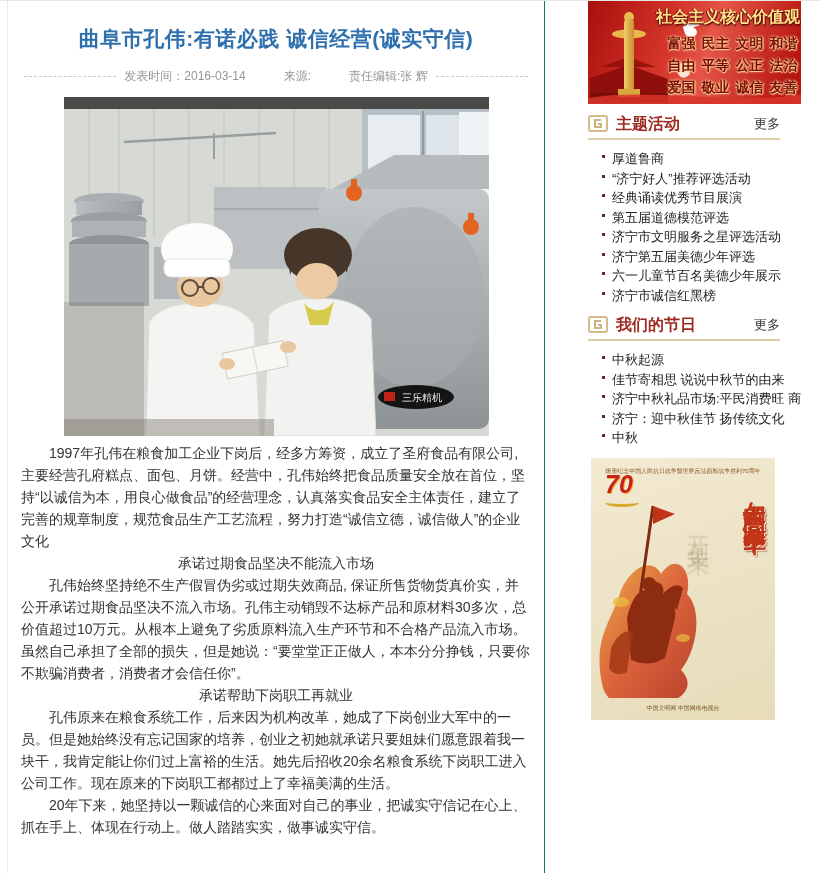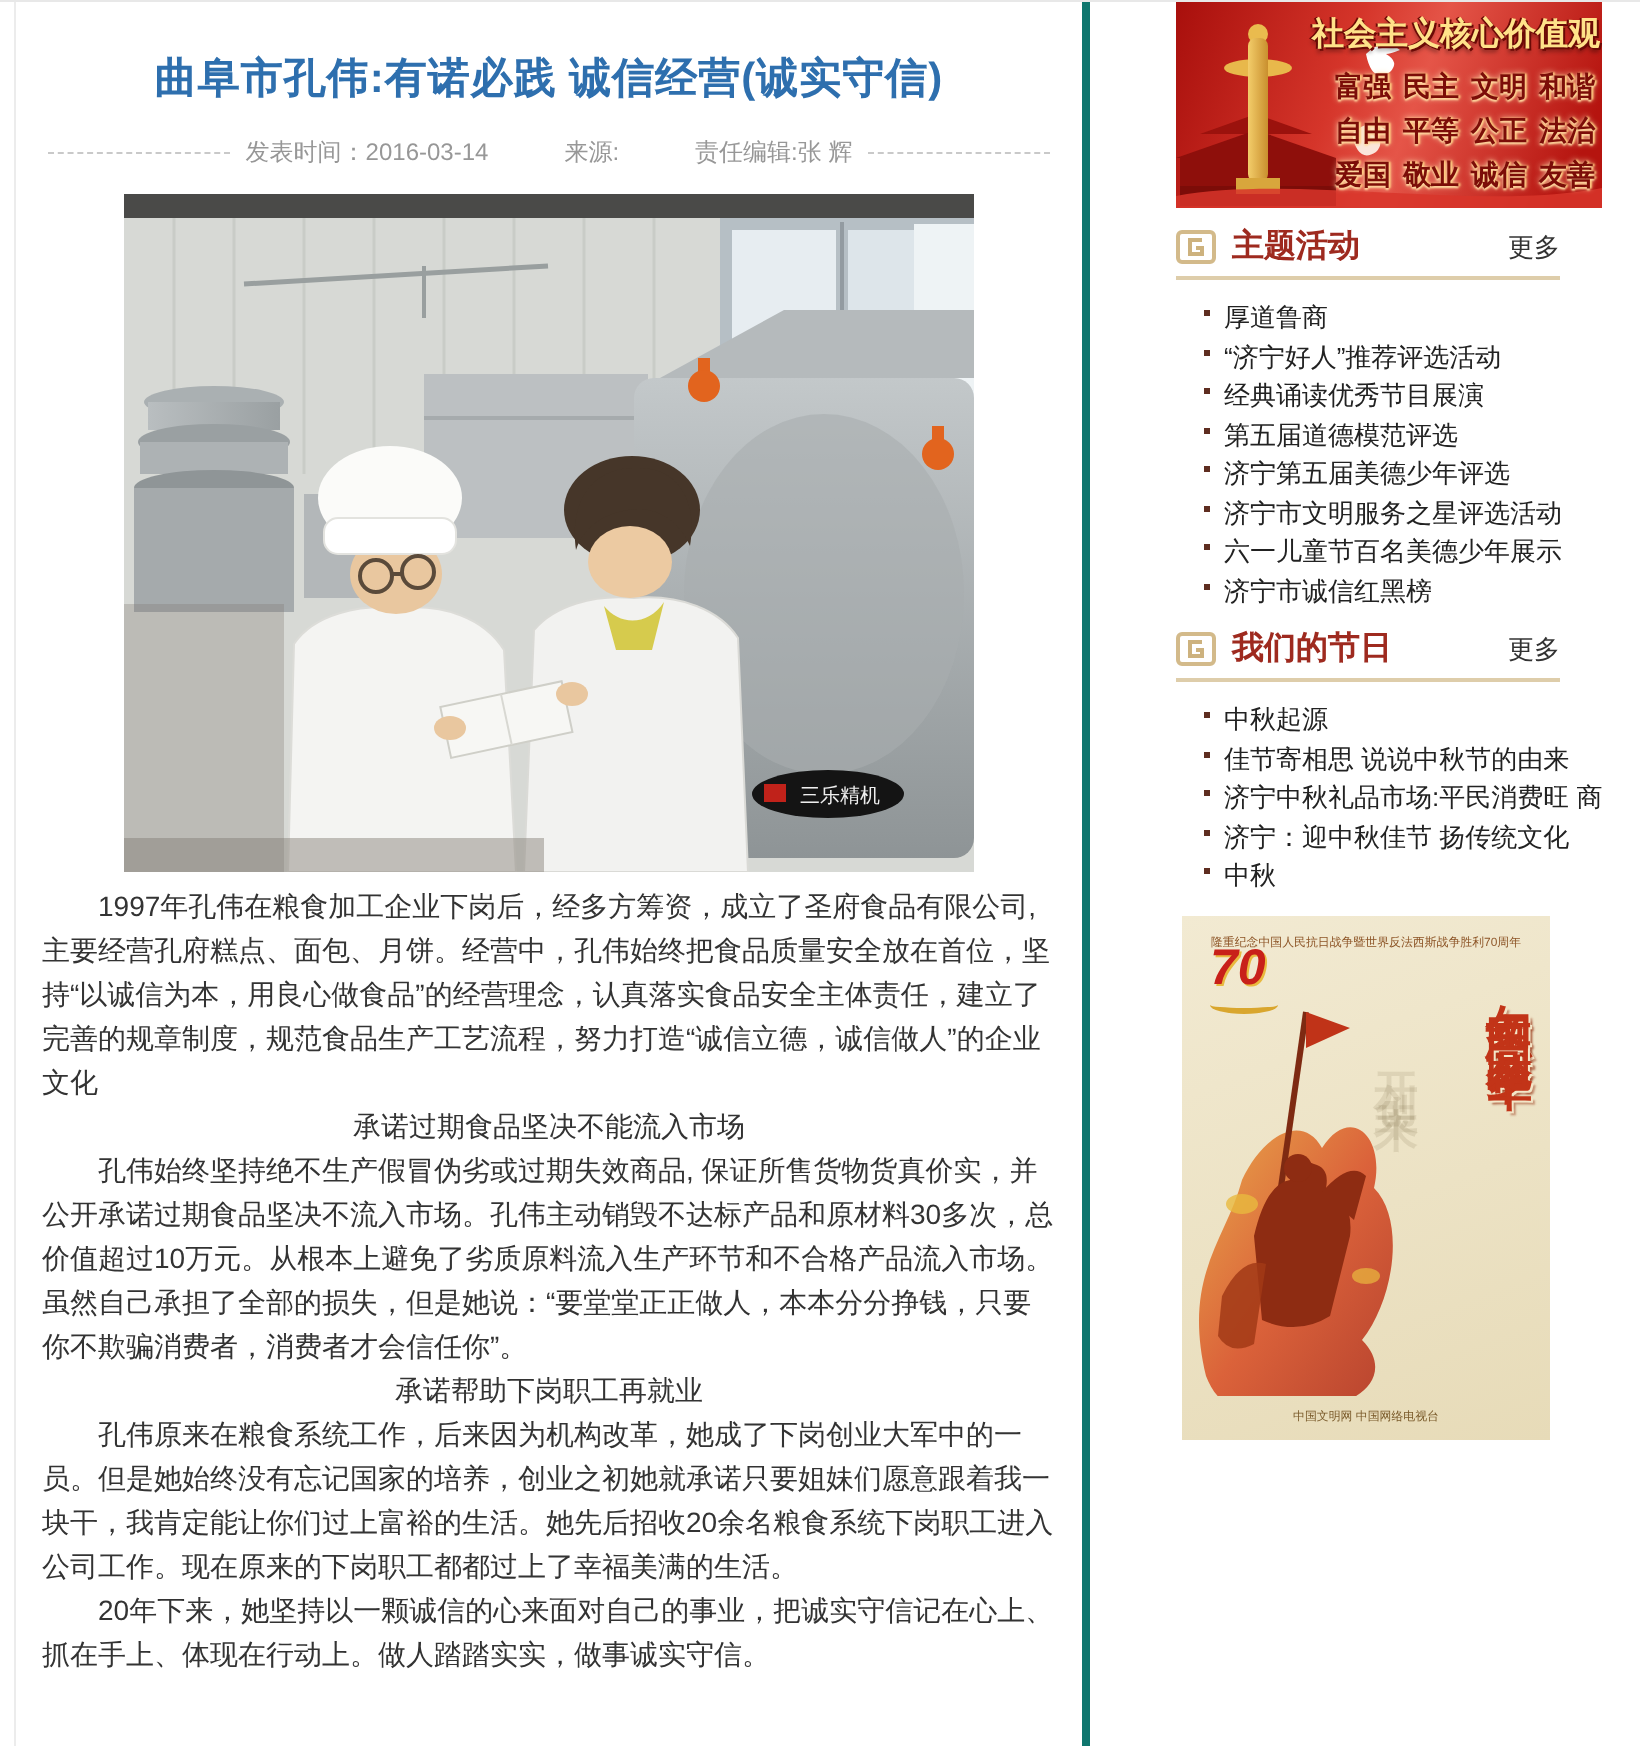--- a/index.html
+++ b/index.html
@@ -3,21 +3,21 @@
 <meta charset="utf-8">
 <style>
   html,body{margin:0;padding:0;}
   body{
     width:820px;height:873px;position:relative;background:#fff;overflow:hidden;
     font-family:"Liberation Sans", sans-serif;border-top:1px solid #e8e8e8;box-sizing:border-box;
   }
   
   .main-col{
     position:absolute;left:7px;top:0;width:538px;height:873px;background:#fff;
-    border-left:1px solid #ececec;border-right:4px solid #0f766e;box-sizing:border-box;
+    border-left:1px solid #ececec;border-right:1px solid #0f766e;box-sizing:border-box;
   }
   .art-title{
     margin:24px 12px 0;text-align:center;color:#2e6fae;font-size:21px;font-weight:bold;letter-spacing:0.5px;
   }
   .meta-row{display:flex;align-items:center;margin:15px 16px 0;color:#979797;font-size:12px;}
   .meta-row .dash{flex:1;border-top:1px dashed #c9c9c9;height:0;}
   .meta-txt{display:flex;gap:38px;padding:0 8px;white-space:nowrap;}
   .photo{display:block;width:425px;height:339px;margin:12px auto 6px;background:#d7d9d5;}
   .body-text{padding:0 13px;font-size:14px;line-height:22px;color:#333;}
   .body-text p{margin:0;text-indent:2em;}
@@ -225,22 +225,22 @@
       <path d="M13,5 L7,5 L7,12 L13,12 L13,9 L10,9" fill="none" stroke="#cdb27e" stroke-width="2"></path>
     </svg>
     <b class="sec-title">主题活动</b>
     <a class="more-link">更多</a>
   </div>
   <ul class="sec-list">
     <li><span class="blt"></span><a>厚道鲁商</a></li>
     <li><span class="blt"></span><a>“济宁好人”推荐评选活动</a></li>
     <li><span class="blt"></span><a>经典诵读优秀节目展演</a></li>
     <li><span class="blt"></span><a>第五届道德模范评选</a></li>
+    <li><span class="blt"></span><a>济宁市文明服务之星评选活动</a></li>
     <li><span class="blt"></span><a>济宁第五届美德少年评选</a></li>
-    <li><span class="blt"></span><a>济宁市文明服务之星评选活动</a></li>
     <li><span class="blt"></span><a>六一儿童节百名美德少年展示</a></li>
     <li><span class="blt"></span><a>济宁市诚信红黑榜</a></li>
   </ul>
 
   <div class="sec-head">
     <svg class="sec-icon" viewBox="0 0 20 17">
       <rect x="1" y="1" width="18" height="15" rx="2" fill="#fff" stroke="#d3ba8a" stroke-width="2"></rect>
       <path d="M13,5 L7,5 L7,12 L13,12 L13,9 L10,9" fill="none" stroke="#cdb27e" stroke-width="2"></path>
     </svg>
     <b class="sec-title">我们的节日</b>

